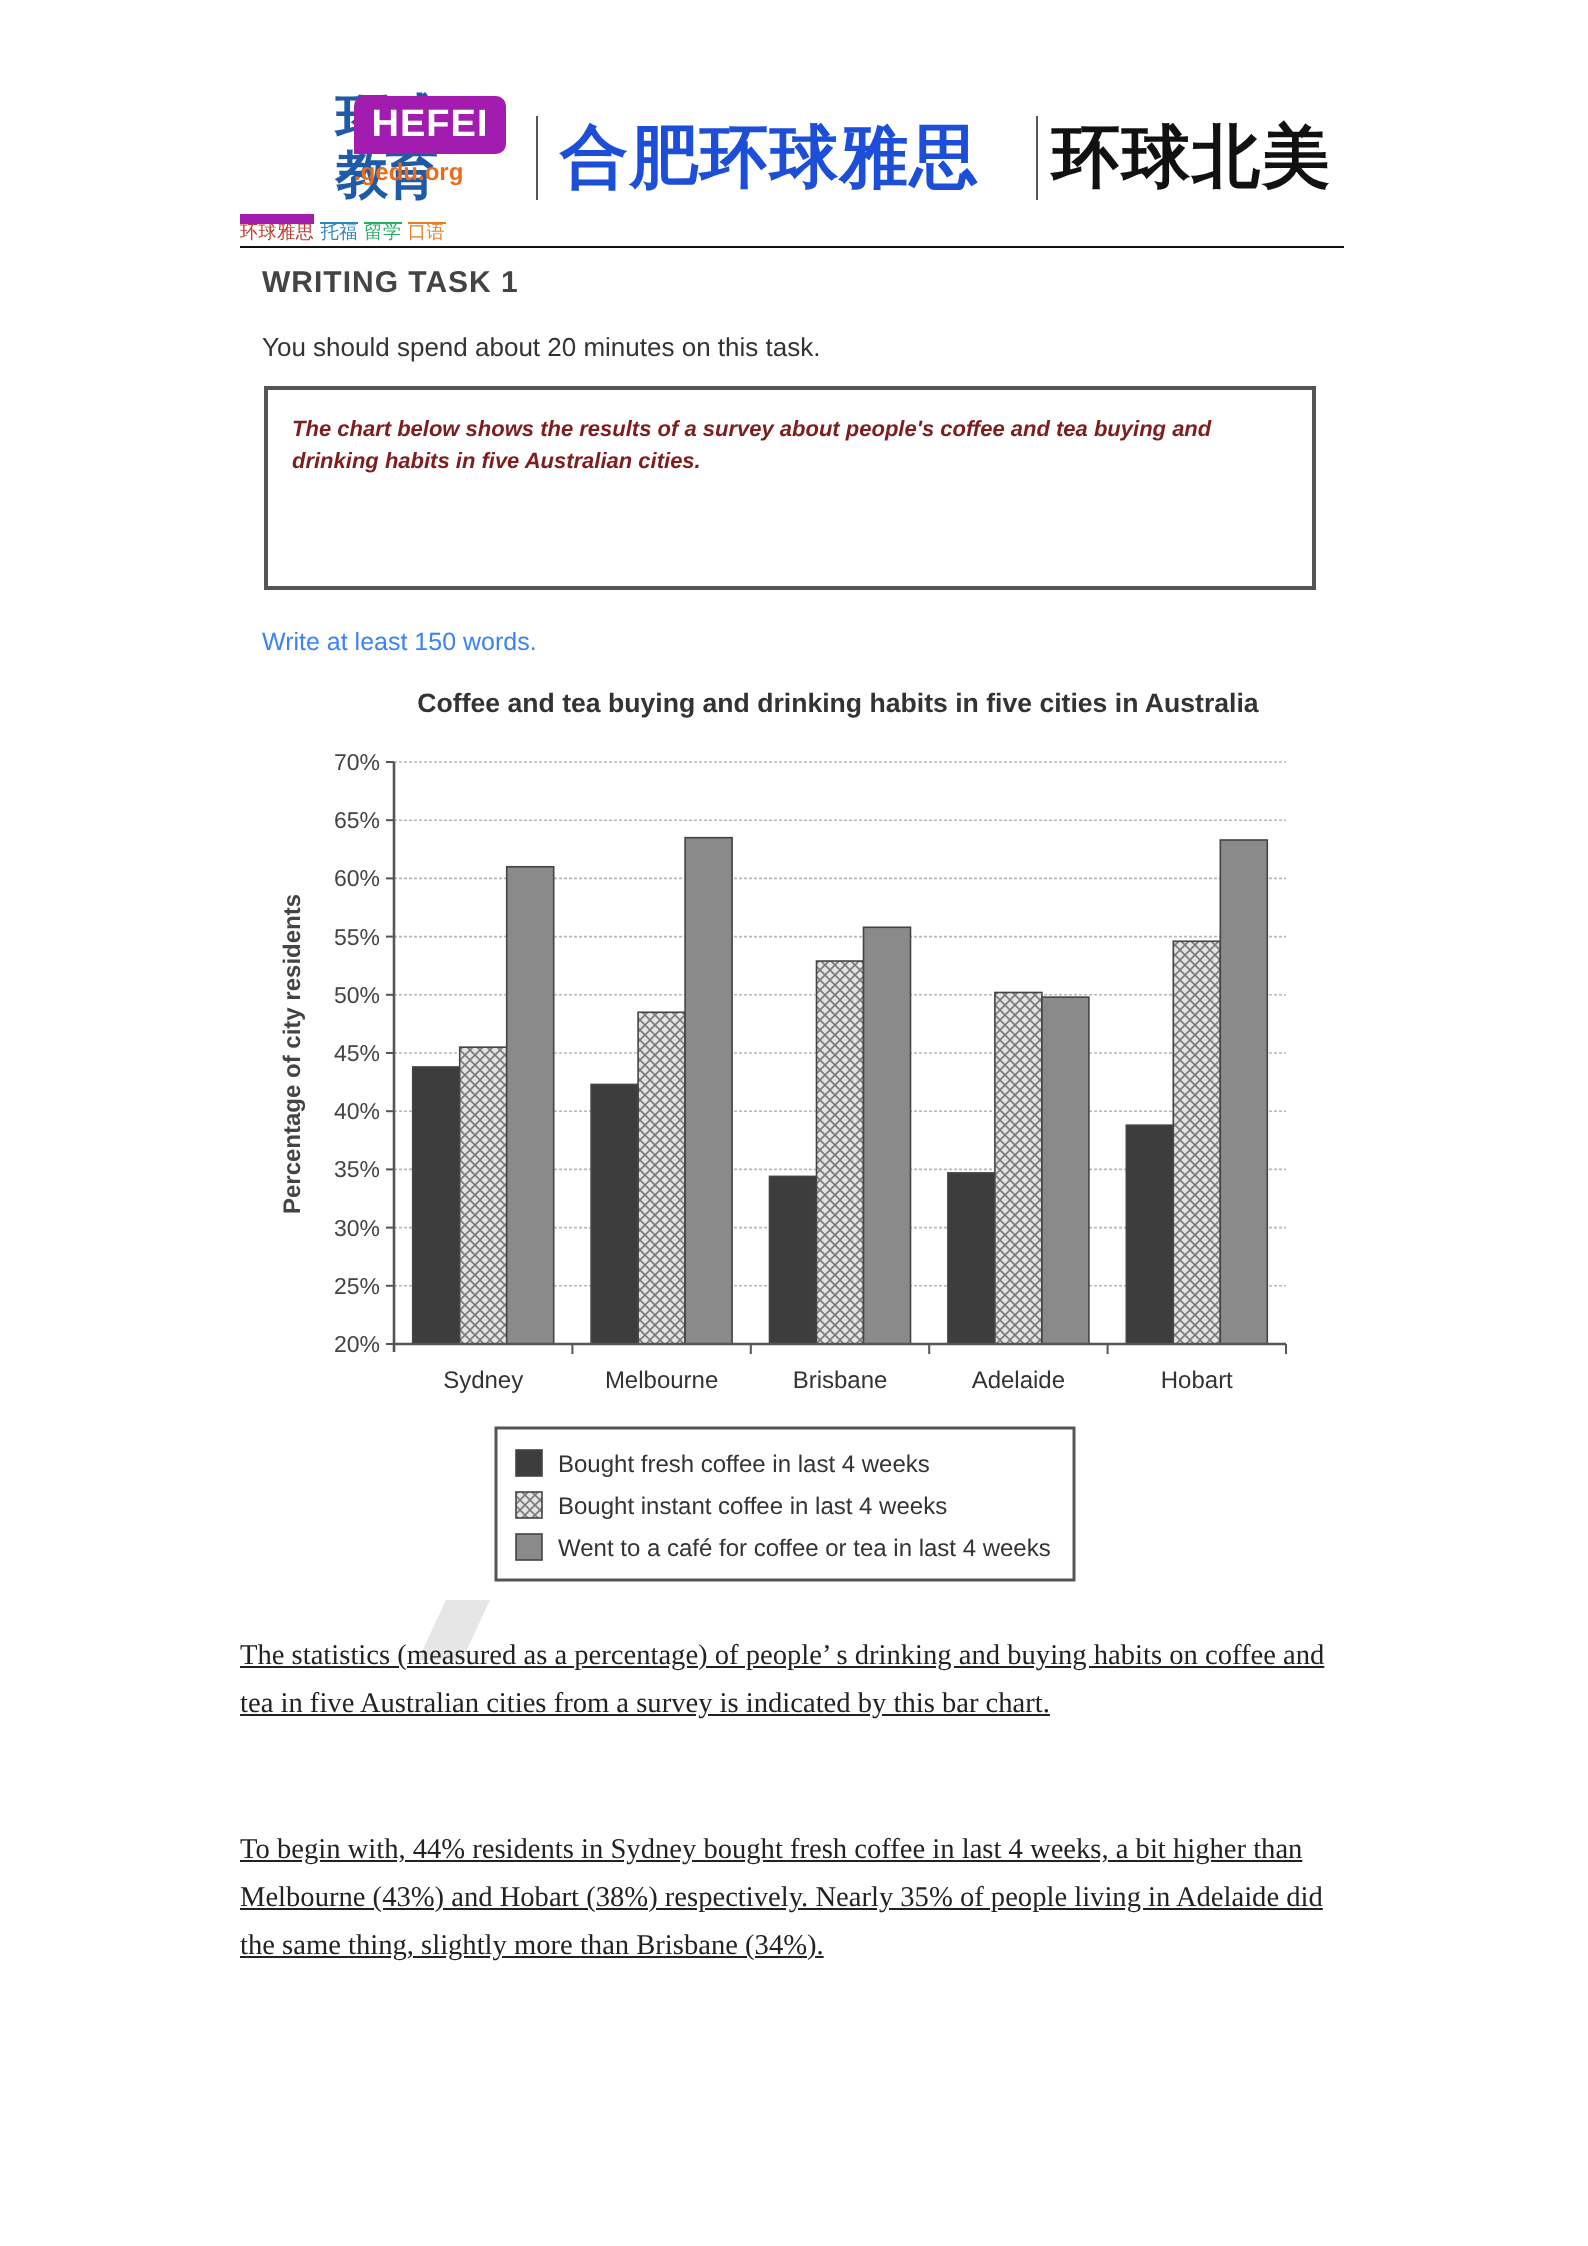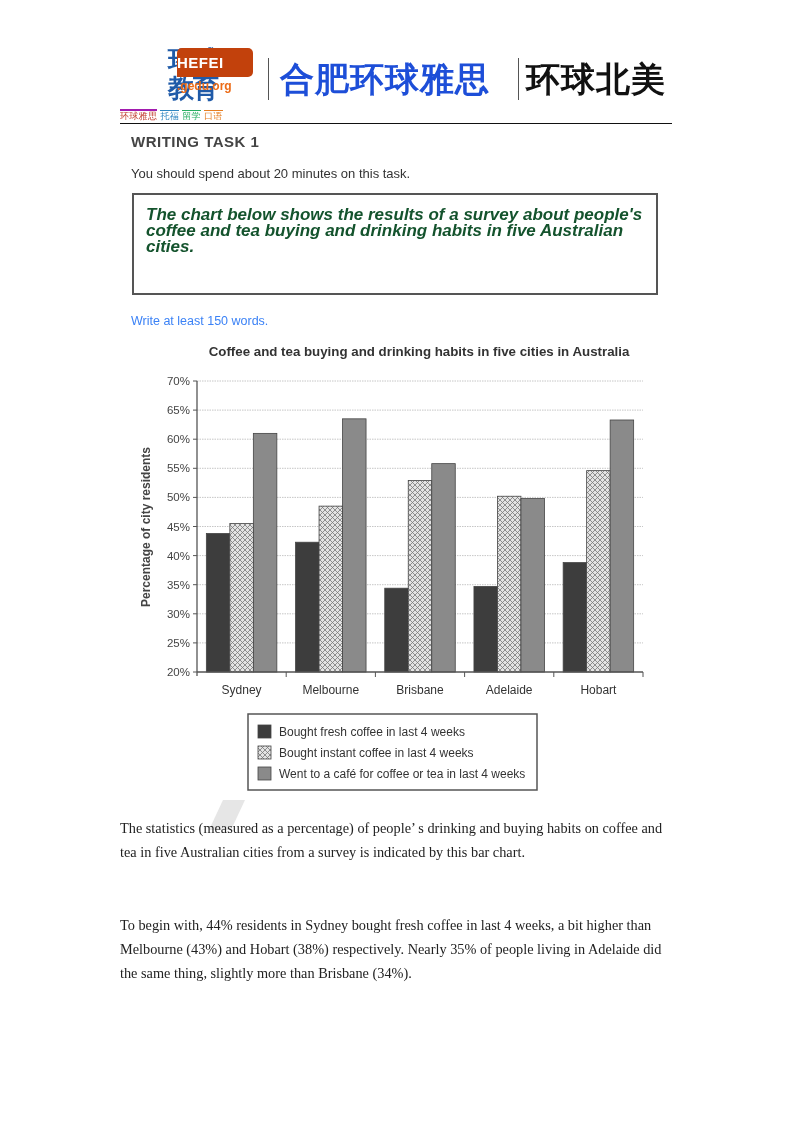--- a/index.html
+++ b/index.html
@@ -3,50 +3,50 @@
 <meta charset="utf-8">
 <style>
   html, body { margin: 0; padding: 0; background: #ffffff; }
   body { width: 794px; height: 1123px; position: relative; overflow: hidden; font-family: "Liberation Sans", sans-serif; color: #222; }
 
   
   .hdr { position: absolute; left: 120px; top: 46px; width: 552px; height: 78px; }
   .logo-cn { position: absolute; left: 0; top: 0; font-family: "DejaVu Sans", sans-serif; font-weight: bold; color: #1f5aa8; font-size: 26px; line-height: 28px; letter-spacing: -1px; margin-left: 48px; }
   .logo-cn .l2 { display: block; }
   .logo-box { position: absolute; left: 57px; top: 2px; width: 76px; height: 56px; }
-  .logo-hefei { position: absolute; left: 0; top: 0; width: 76px; height: 29px; background: #c2410c; color: #fff; font-weight: bold; font-size: 15px; line-height: 29px; text-align: left; border-radius: 5px 5px 5px 0; letter-spacing: 0.5px; }
+  .logo-hefei { position: absolute; left: 0; top: 0; width: 76px; height: 29px; background: #a21caf; color: #fff; font-weight: bold; font-size: 19px; line-height: 29px; text-align: center; border-radius: 5px 5px 5px 0; letter-spacing: 0.5px; }
   .logo-gedu { position: absolute; left: 0; top: 31px; font-size: 12px; font-weight: bold; color: #ec6b16; }
   .logo-sub { position: absolute; left: 0; top: 64px; font-size: 9px; font-family: "DejaVu Sans", sans-serif; letter-spacing: 0.3px; white-space: nowrap; }
-  .logo-sub .s1 { color: #c0392b; border-top: 2px solid #a21caf; }
+  .logo-sub .s1 { color: #c0392b; border-top: 5px solid #a21caf; }
   .logo-sub .s2 { color: #2e86c1; border-top: 1px solid #2e86c1; }
   .logo-sub .s3 { color: #27ae60; border-top: 1px solid #27ae60; }
   .logo-sub .s4 { color: #e67e22; border-top: 1px solid #e67e22; }
   .vbar { position: absolute; top: 12px; width: 1px; height: 42px; background: #555; }
   .brand1 { position: absolute; left: 160px; top: 12px; font-family: "DejaVu Sans", sans-serif; font-weight: bold; font-size: 34px; line-height: 42px; color: #1d4ed8; letter-spacing: 1px; }
   .brand2 { position: absolute; left: 406px; top: 12px; font-family: "DejaVu Sans", sans-serif; font-weight: bold; font-size: 34px; line-height: 42px; color: #111; letter-spacing: 1px; }
   .hr { position: absolute; left: 120px; top: 123px; width: 552px; height: 1px; background: #111; }
 
   
   .task-title { position: absolute; left: 131px; top: 133px; font-size: 15px; font-weight: bold; color: #444; letter-spacing: 0.5px; }
   .task-time { position: absolute; left: 131px; top: 166px; font-size: 13px; color: #333; }
   .task-box { position: absolute; left: 132px; top: 193px; width: 526px; height: 102px; border: 2px solid #555; box-sizing: border-box; padding: 12px 12px 0 12px; }
-  .task-box p { margin: 0; font-size: 17px; font-style: italic; font-weight: bold; color: #14532d; line-height: 16px; }
+  .task-box p { margin: 0; font-size: 11px; font-style: italic; font-weight: bold; color: #7f1d1d; line-height: 16px; }
   .task-box p + p { margin-top: 9px; }
   .task-words { position: absolute; left: 131px; top: 314px; font-size: 12.5px; color: #3b82f6; }
 
   
   .chart-svg { position: absolute; left: 0; top: 0; width: 794px; height: 1123px; pointer-events: none; }
   .chart-title { font-family: "Liberation Sans", sans-serif; font-weight: bold; font-size: 13.3px; fill: #333; }
   .tick-lbl { font-family: "Liberation Sans", sans-serif; font-size: 11.5px; fill: #444; }
   .cat-lbl { font-family: "Liberation Sans", sans-serif; font-size: 12px; fill: #333; }
   .ylabel { font-family: "Liberation Sans", sans-serif; font-weight: bold; font-size: 12px; fill: #444; }
   .legend-txt { font-family: "Liberation Sans", sans-serif; font-size: 12px; fill: #333; }
 
   
-  .essay { position: absolute; left: 120px; width: 560px; font-family: "Liberation Serif", serif; font-size: 14.3px; line-height: 24px; color: #222; margin: 0; }
+  .essay { position: absolute; left: 120px; width: 560px; font-family: "Liberation Serif", serif; font-size: 14.3px; line-height: 24px; color: #222; margin: 0; text-decoration: underline; }
   .p1 { top: 816px; }
   .p2 { top: 913px; }
   .wm { position: absolute; left: 216px; top: 800px; width: 22px; height: 30px; background: #e6e6e6; transform: skewX(-25deg); }
 </style>
 </head>
 <body>
 
 <div class="hdr">
   <div class="logo-cn">
     <span class="l1">环球</span>

